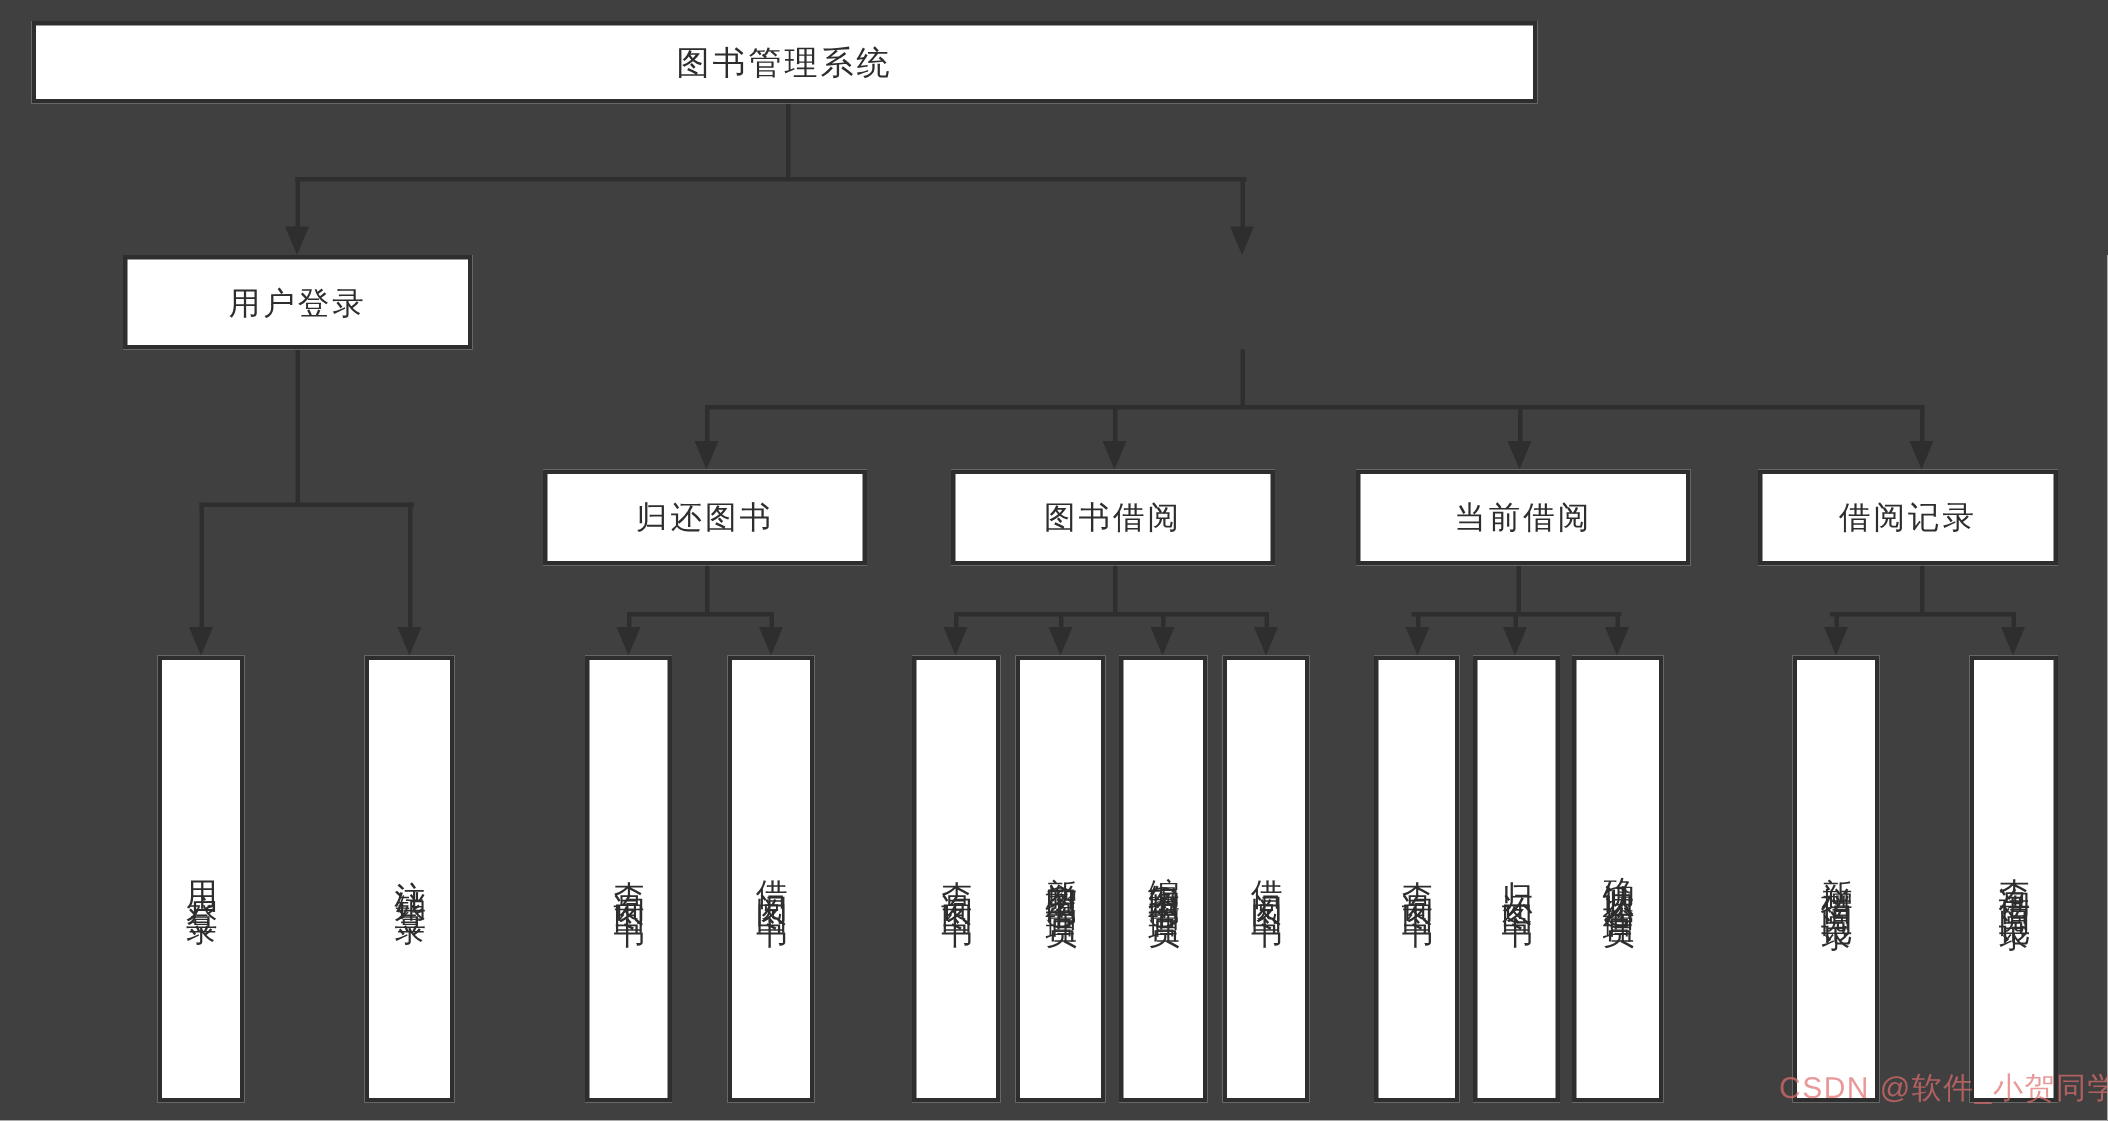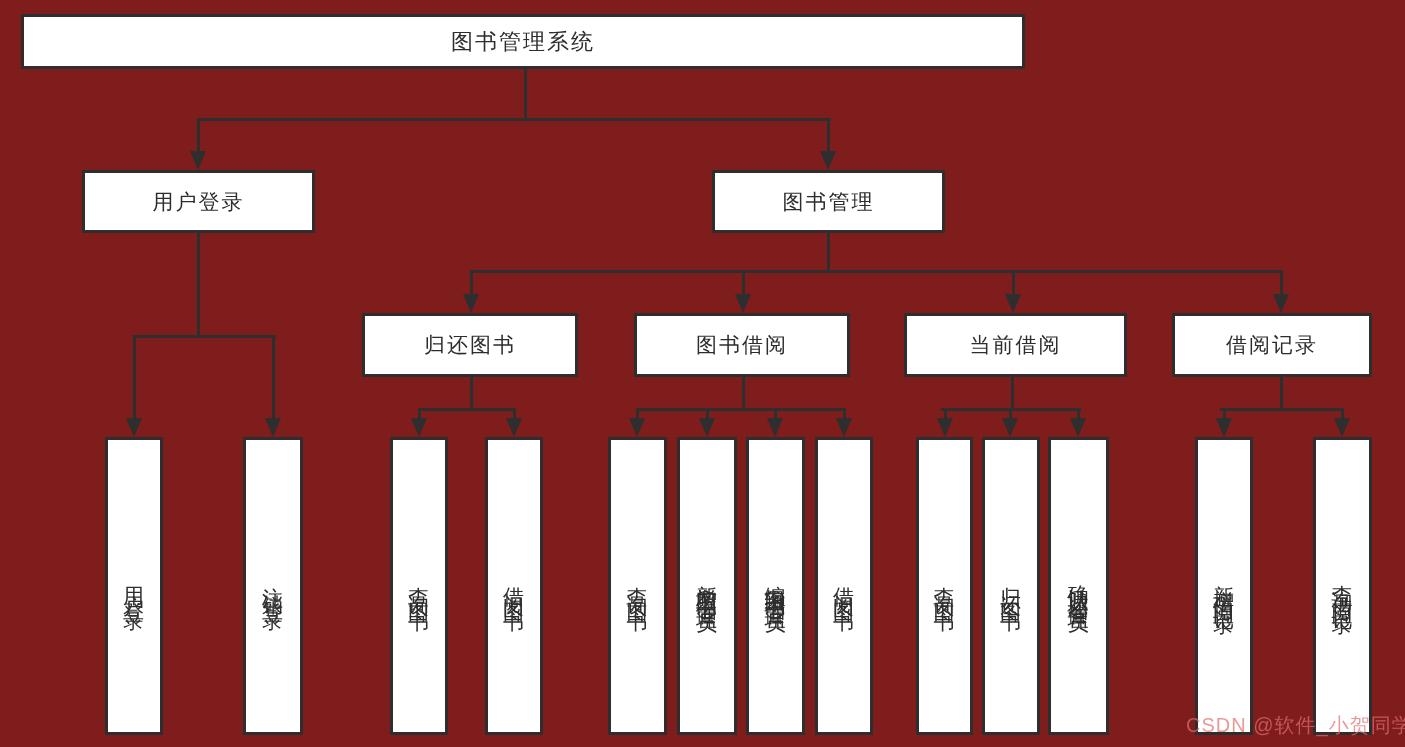--- a/index.html
+++ b/index.html
@@ -1,17 +1,17 @@
 <!DOCTYPE html>
 <html><head>
 <meta charset="utf-8">
 <style>
   html,body{margin:0;padding:0;background:#ffffff;}
   .canvas{
-    position:relative;width:1405px;height:747px;background:#7f1d1d;
+    position:relative;width:1405px;height:747px;background:#404040;
     font-family:"Liberation Sans",sans-serif;color:#2d2d2d;overflow:hidden;
   }
   .hbox{
     position:absolute;box-sizing:border-box;border:3px solid #2e2e2e;background:#ffffff;
     display:flex;align-items:center;justify-content:center;
     font-size:21px;letter-spacing:2px;white-space:nowrap;
   }
   .vbox{
     position:absolute;box-sizing:border-box;border:3px solid #2e2e2e;background:#ffffff;
     display:flex;align-items:center;justify-content:center;
@@ -96,23 +96,20 @@
   <div class="v" style="left:1341px;top:408px;height:12px"></div>
   <div class="arrow" style="left:1334px;top:418px"></div>
 
   <div class="hbox" style="left:21px;top:14px;width:1004px;height:55px;font-size:22px">
     <span>图书管理系统</span>
   </div>
 
   <div class="hbox" style="left:82px;top:170px;width:233px;height:63px">
     <span>用户登录</span>
   </div>
-  <div class="hbox" style="left:712px;top:170px;width:233px;height:63px">
-    <span>图书管理</span>
-  </div>
 
   <div class="hbox" style="left:362px;top:313px;width:216px;height:64px">
     <span>归还图书</span>
   </div>
   <div class="hbox" style="left:634px;top:313px;width:216px;height:64px">
     <span>图书借阅</span>
   </div>
   <div class="hbox" style="left:904px;top:313px;width:223px;height:64px">
     <span>当前借阅</span>
   </div>

